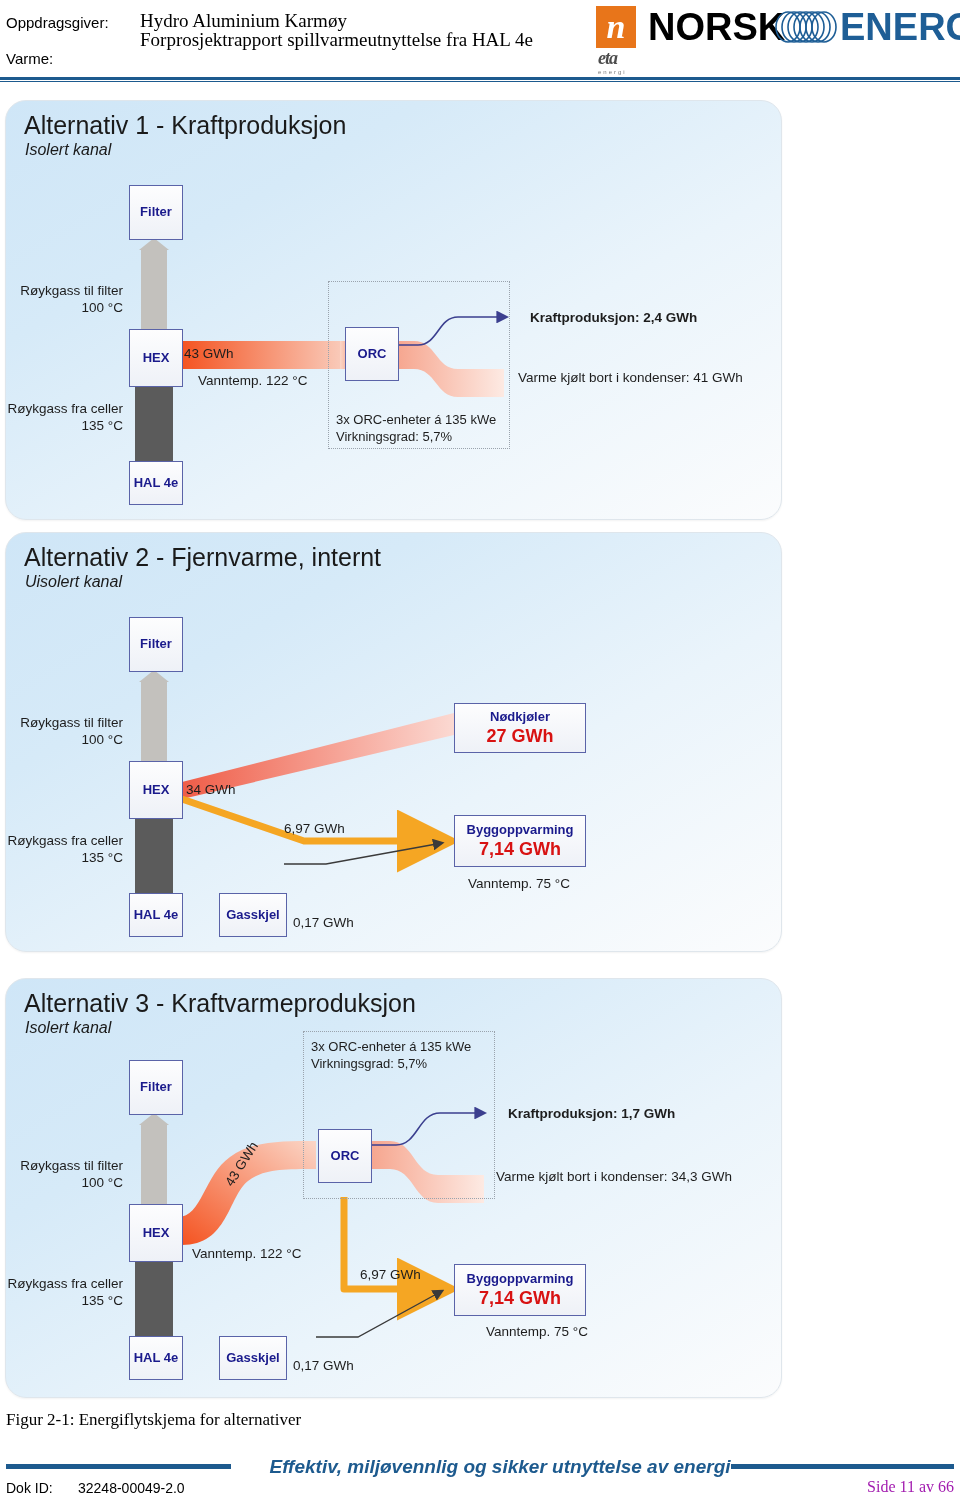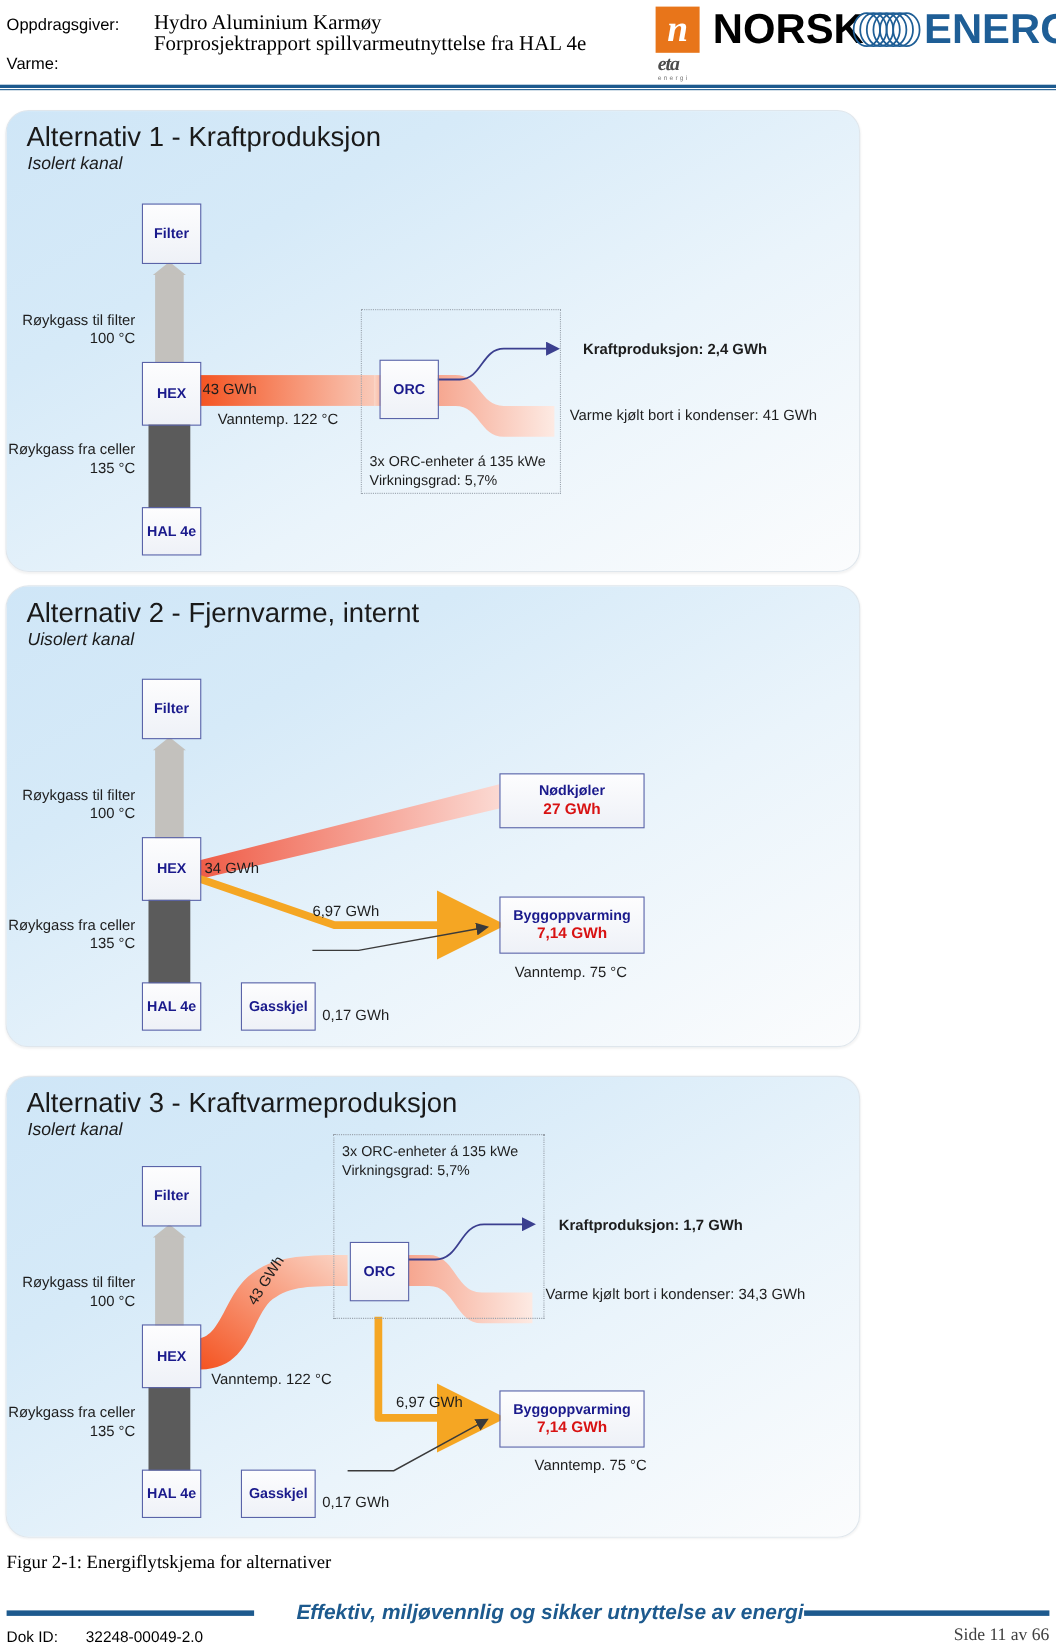--- a/index.html
+++ b/index.html
@@ -43,21 +43,21 @@
   .p-title{position:absolute;left:18px;top:10px;font-size:25px;color:#1a1a1a;
     font-family:"Liberation Sans",sans-serif;white-space:nowrap;}
   .p-sub{position:absolute;left:19px;top:40px;font-size:16px;color:#1a1a1a;font-style:italic;
     font-family:"Liberation Sans",sans-serif;white-space:nowrap;}
 
   
   .nbox{position:absolute;background:linear-gradient(180deg,#fdfdfe 0%,#eef1f7 100%);
     border:1px solid #5a63a8;display:flex;flex-direction:column;align-items:center;
     justify-content:center;color:#1a1a8c;font-weight:bold;font-size:13px;
     font-family:"Liberation Sans",sans-serif;line-height:1.25;text-align:center;}
-  .nbox .val{color:#d81212;font-weight:bold;font-size:14px;}
+  .nbox .val{color:#d81212;font-weight:bold;font-size:18px;}
 
   
   .duct-up{position:absolute;background:#c3c1bd;}
   .duct-tip{position:absolute;width:0;height:0;border-left:15px solid transparent;
     border-right:15px solid transparent;border-bottom:12px solid #c3c1bd;}
   .duct-dark{position:absolute;background:#5b5b5b;}
 
   
   .lbl{position:absolute;font-family:"Liberation Sans",sans-serif;font-size:13.5px;color:#1d1d1d;
     white-space:nowrap;}
@@ -77,21 +77,21 @@
   .f-rule-l{position:absolute;left:6px;top:1464px;width:225px;height:5px;background:#1d5a8e;}
   .f-rule-r{position:absolute;left:731px;top:1464px;width:223px;height:5px;background:#1d5a8e;}
   .f-slogan{position:absolute;left:0;top:1456px;width:960px;text-align:center;
     font-family:"Liberation Sans",sans-serif;font-style:italic;font-weight:bold;
     font-size:19px;color:#1d5a8e;padding-left:20px;}
   .f-dokid-l{position:absolute;left:6px;top:1480px;font-family:"Liberation Sans",sans-serif;
     font-size:14px;color:#000;}
   .f-dokid-v{position:absolute;left:78px;top:1480px;font-family:"Liberation Sans",sans-serif;
     font-size:14px;color:#000;}
   .f-page{position:absolute;right:6px;top:1478px;font-family:"Liberation Serif",serif;
-    font-size:16px;color:#404040;}
+    font-size:16px;color:#a21caf;}
 </style>
 </head>
 <body>
 
 <div class="header">
   <div class="hdr-label" style="left:6px;top:14px;">Oppdragsgiver:</div>
   <div class="hdr-value" style="left:140px;top:10px;">Hydro Aluminium Karmøy</div>
   <div class="hdr-label" style="left:6px;top:50px;">Varme:</div>
   <div class="hdr-value" style="left:140px;top:29px;">Forprosjektrapport spillvarmeutnyttelse fra HAL 4e</div>
 

